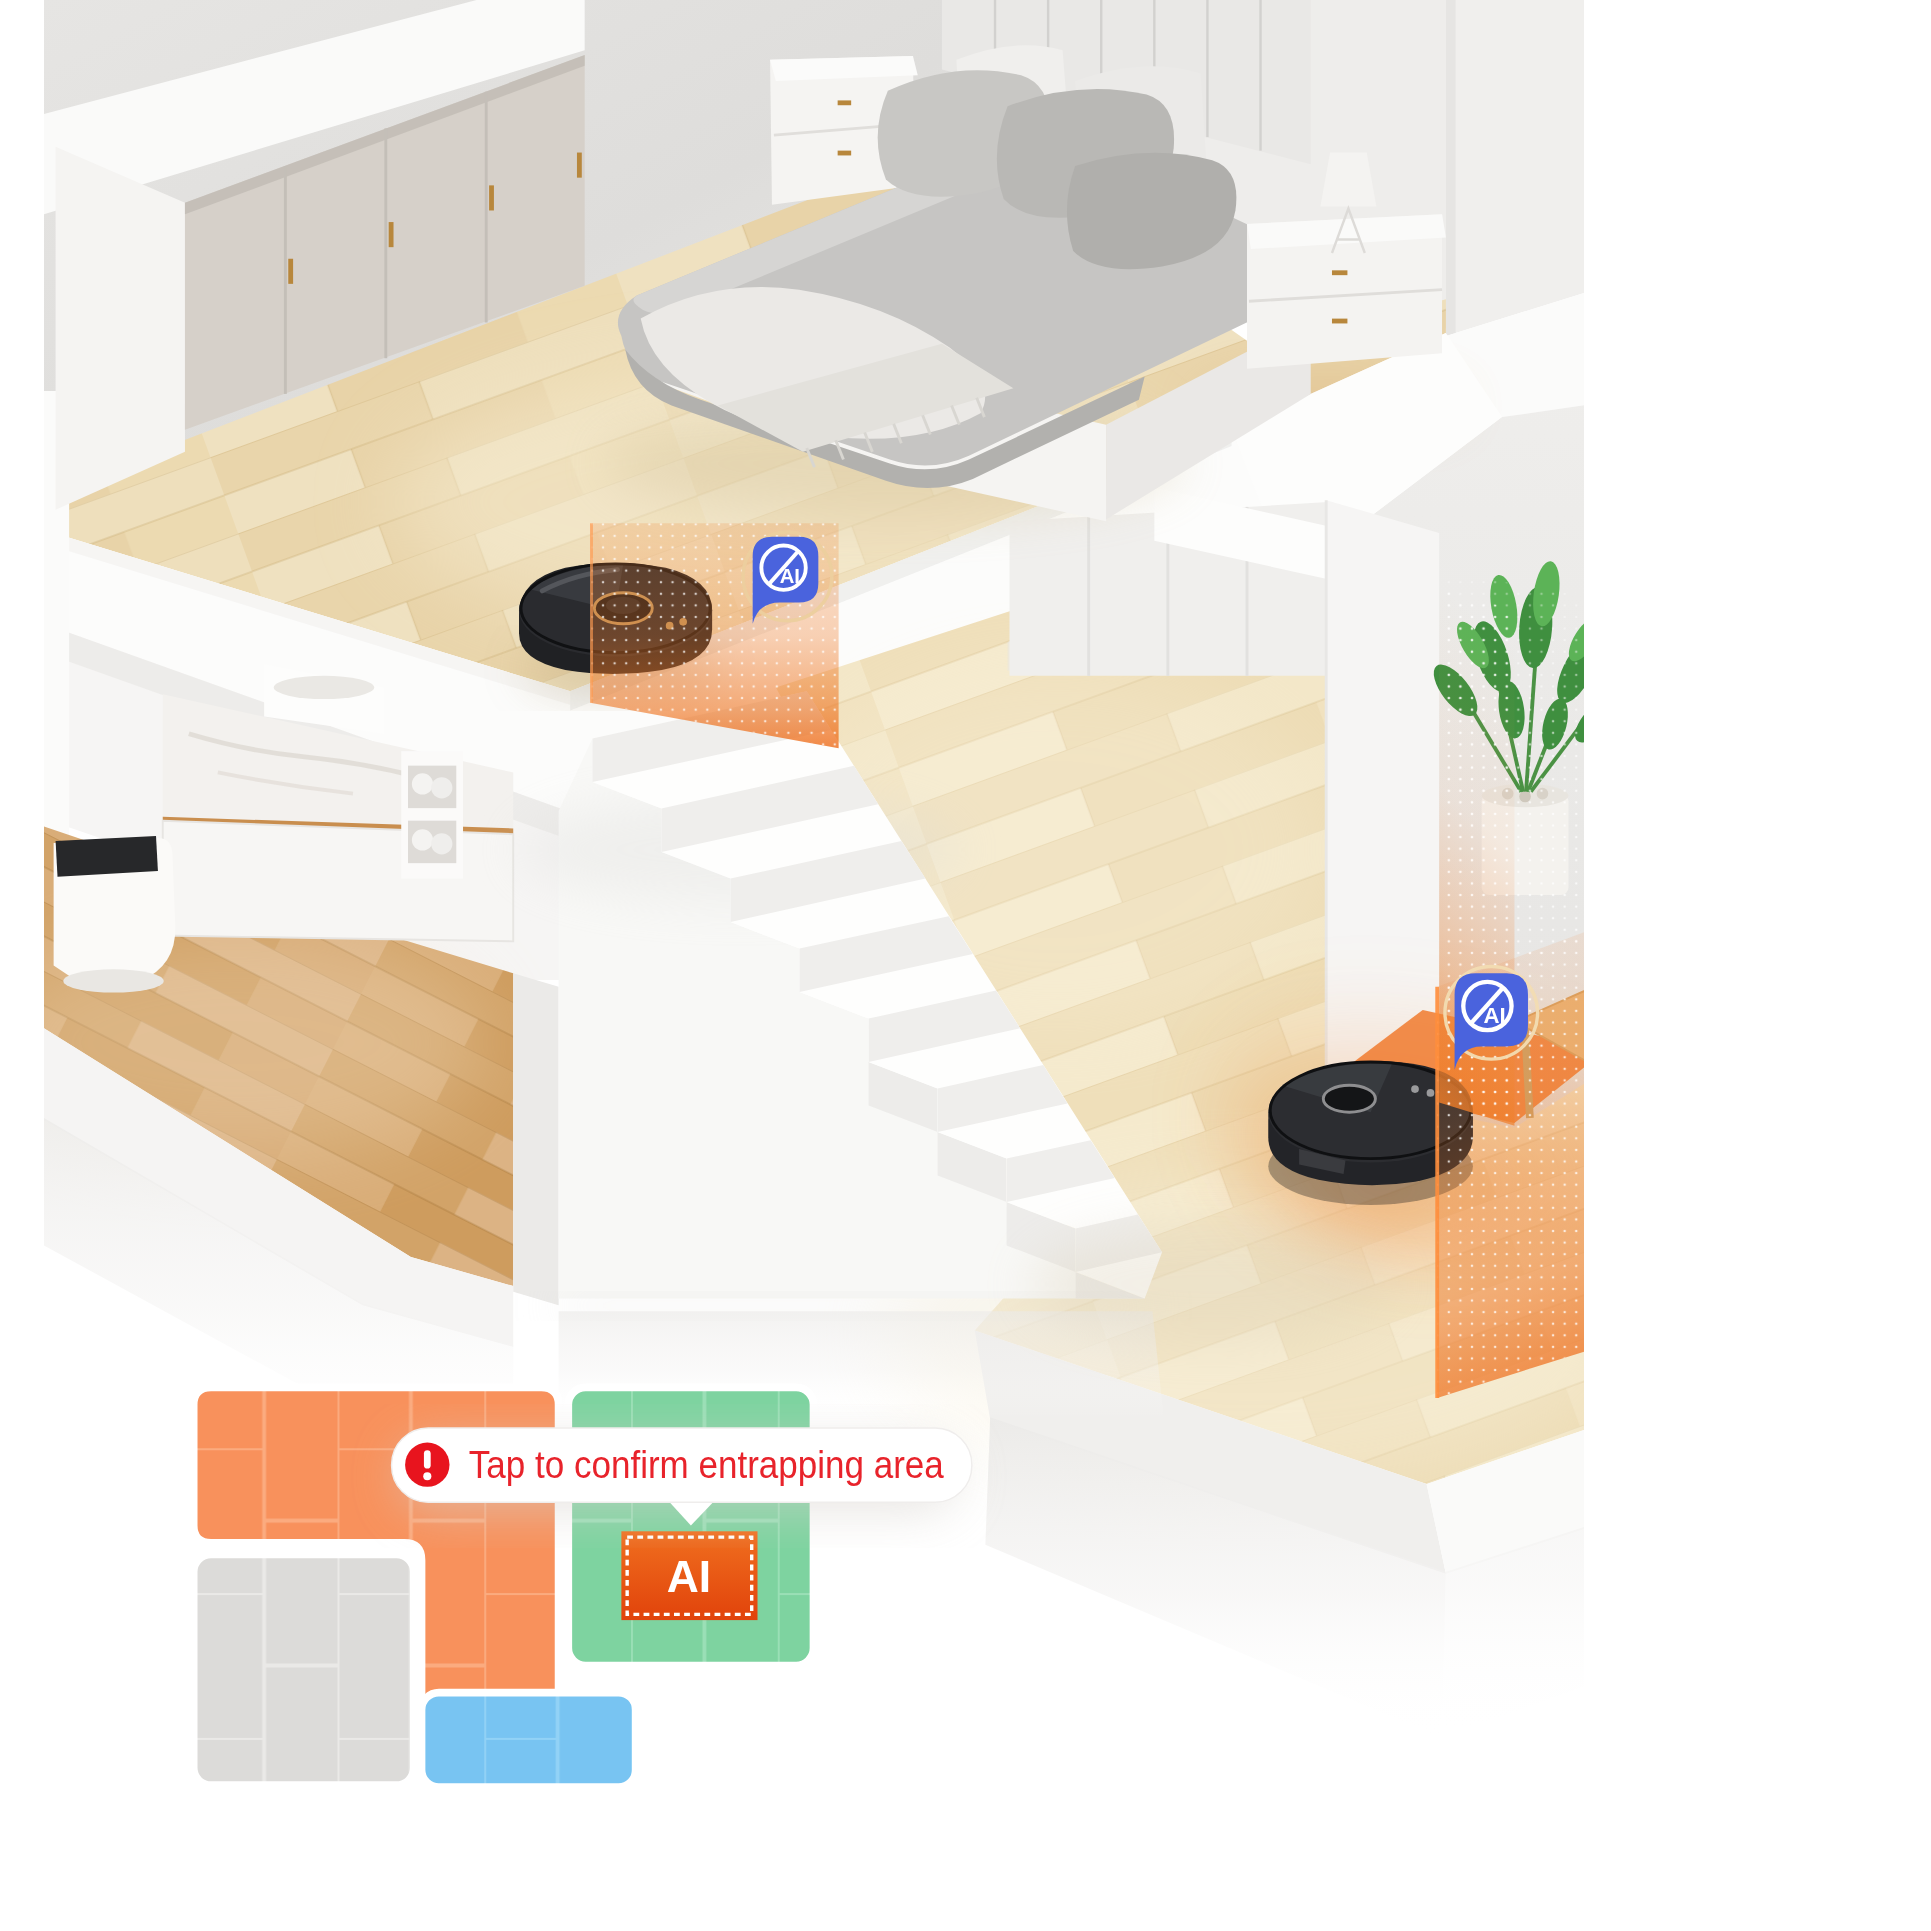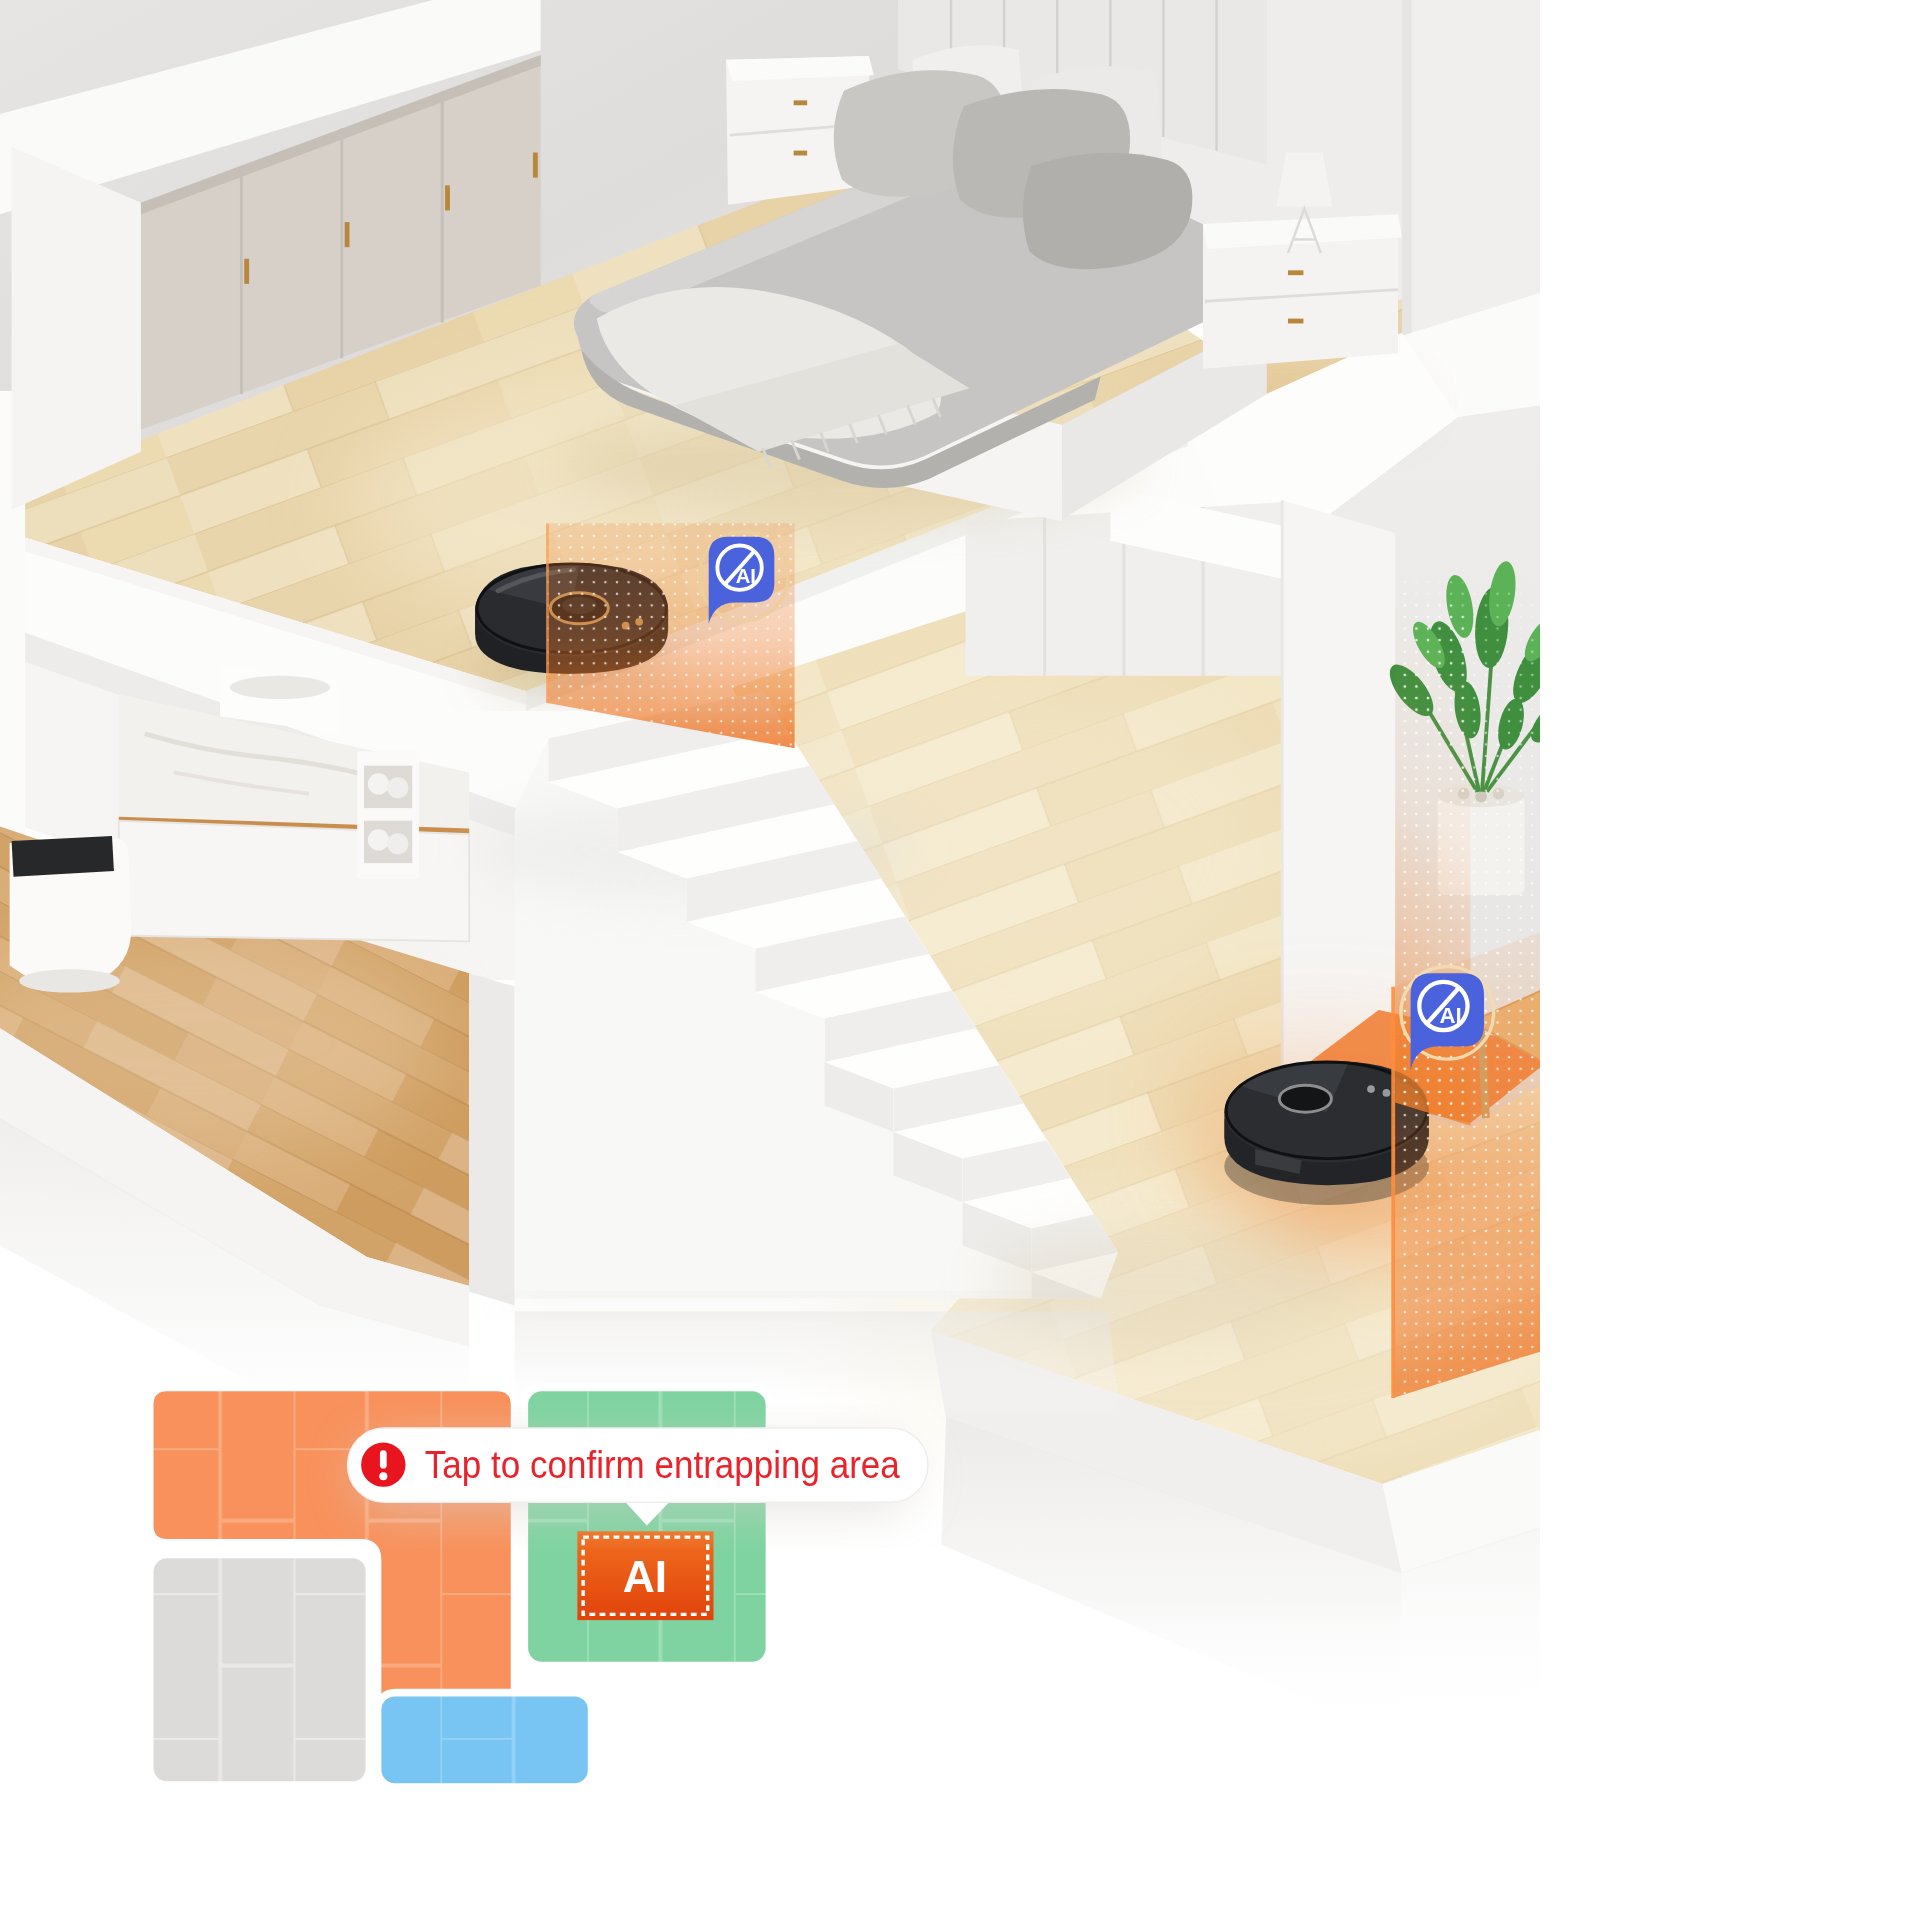--- a/index.html
+++ b/index.html
@@ -1,17 +1,17 @@
 <!DOCTYPE html>
 <html><head>
 <meta charset="utf-8">
 <style>
 html,body{margin:0;padding:0;background:#ffffff;}
 *{font-family:"Liberation Sans",sans-serif;}
-#stage{width:1540px;height:1931px;position:relative;overflow:hidden;background:#fff;}
+#stage{width:1540px;height:1931px;position:relative;overflow:hidden;background:#fff;margin-left:44px;}
 </style>
 </head>
 <body>
 <div id="stage">
 <svg width="1931" height="1931" viewBox="0 0 2000 2000" xmlns="http://www.w3.org/2000/svg">
 <defs>
 <linearGradient id="grayWall" x1="0" y1="0" x2="1" y2="1">
  <stop offset="0" stop-color="#e6e5e3"></stop>
           <stop offset="0.55" stop-color="#dedddb"></stop>
           <stop offset="1" stop-color="#eae9e7"></stop>

